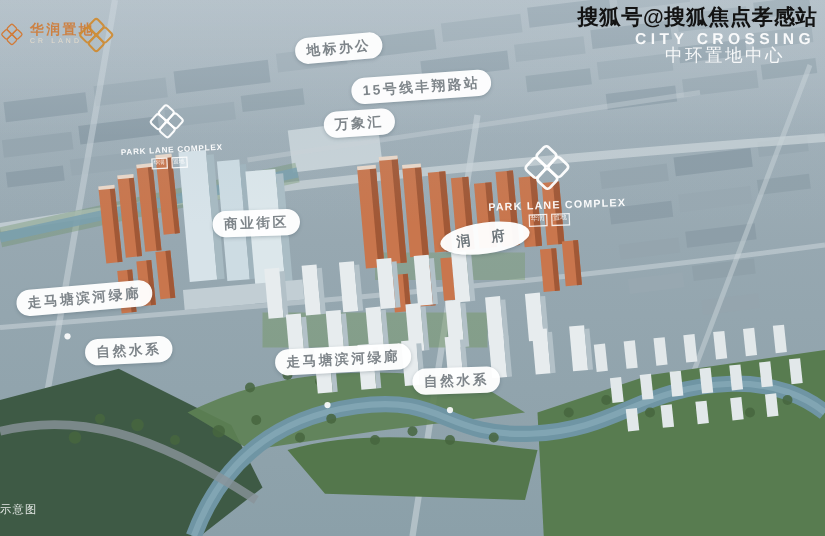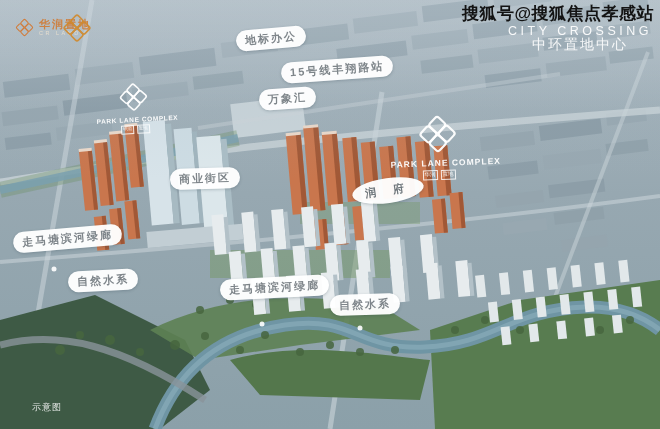--- a/index.html
+++ b/index.html
@@ -6,31 +6,31 @@
   .stage{
     position:relative;width:660px;height:429px;overflow:hidden;
     font-family:"Liberation Sans","DejaVu Sans",sans-serif;
     background:#97a8b1;
   }
   .scene{position:absolute;inset:0;display:block;}
   .tint{position:absolute;inset:0;pointer-events:none;
     background:linear-gradient(180deg,rgba(165,185,200,.20),rgba(120,140,155,0) 42%);}
 
   
-  .crland{position:absolute;left:15px;top:18px;display:flex;align-items:center;gap:5px;opacity:.92;}
+  .crland{position:absolute;left:0;top:18px;display:flex;align-items:center;gap:5px;opacity:.92;}
   .crland .knot-s{width:19px;height:19px;color:#d4772f;}
   .crland-cn{font-size:11px;font-weight:bold;letter-spacing:2px;color:#cf7c38;line-height:12px;}
   .crland-en{font-size:5.5px;letter-spacing:2.5px;color:#e8dfcf;line-height:7px;}
   .knot2{position:absolute;left:62px;top:13px;width:30px;height:30px;color:#d08a2e;opacity:.9;}
 
   
   .wm{position:absolute;top:4px;right:6px;display:flex;flex-direction:column;align-items:flex-end;}
   .wm-sohu{font-size:17px;font-weight:900;color:#131313;letter-spacing:.5px;line-height:19px;}
   .wm-proj{text-align:center;margin-top:1px;margin-right:2px;}
-  .wm-en{font-size:12.5px;font-weight:400;letter-spacing:3.5px;color:rgba(255,255,255,.92);line-height:14px;text-align:right;}
+  .wm-en{font-size:12.5px;font-weight:700;letter-spacing:3.5px;color:rgba(255,255,255,.92);line-height:14px;text-align:right;}
   .wm-cn{font-size:14px;letter-spacing:2px;color:rgba(255,255,255,.90);line-height:12px;}
 
   
   .pl{position:absolute;text-align:center;color:rgba(255,255,255,.94);}
   .pl .knot-w{color:rgba(255,255,255,.95);}
   .pl-title{font-weight:600;white-space:nowrap;}
   .pl-seals{display:flex;justify-content:center;gap:3px;margin-top:2px;}
   .pl-seals span{display:inline-block;border:1px solid rgba(255,255,255,.85);
     line-height:1;padding:1px;color:rgba(255,255,255,.9);}
   .pl-left{left:96px;top:82px;width:76px;transform:rotate(-3deg);}
@@ -54,21 +54,21 @@
   .p-landmark{left:236px;top:28px;transform:rotate(-5deg);}
   .p-metro{left:281px;top:59px;transform:rotate(-4deg);}
   .p-mixc{left:259px;top:88px;transform:rotate(-4deg);}
   .p-commercial{left:170px;top:168px;transform:rotate(-2deg);}
   .p-runfu{left:352px;top:178px;transform:rotate(-8deg);}
   .p-green-w{left:13px;top:228px;transform:rotate(-5deg);}
   .p-water-w{left:68px;top:270px;transform:rotate(-3deg);}
   .p-green-s{left:220px;top:277px;transform:rotate(-3deg);}
   .p-water-s{left:330px;top:294px;transform:rotate(-2deg);}
 
-  .footnote{position:absolute;left:32px;top:401px;font-size:9px;
+  .footnote{position:absolute;left:0;top:401px;font-size:9px;
     color:rgba(255,255,255,.85);letter-spacing:1px;}
 </style>
 </head>
 <body>
 
 <svg width="0" height="0" style="position:absolute">
   <defs>
     <g id="knot" fill="none" stroke="currentColor" stroke-width="2.4">
       <rect x="15" y="5" width="14" height="14" rx="3" transform="rotate(45 22 12)"></rect>
       <rect x="25" y="15" width="14" height="14" rx="3" transform="rotate(45 32 22)"></rect>

